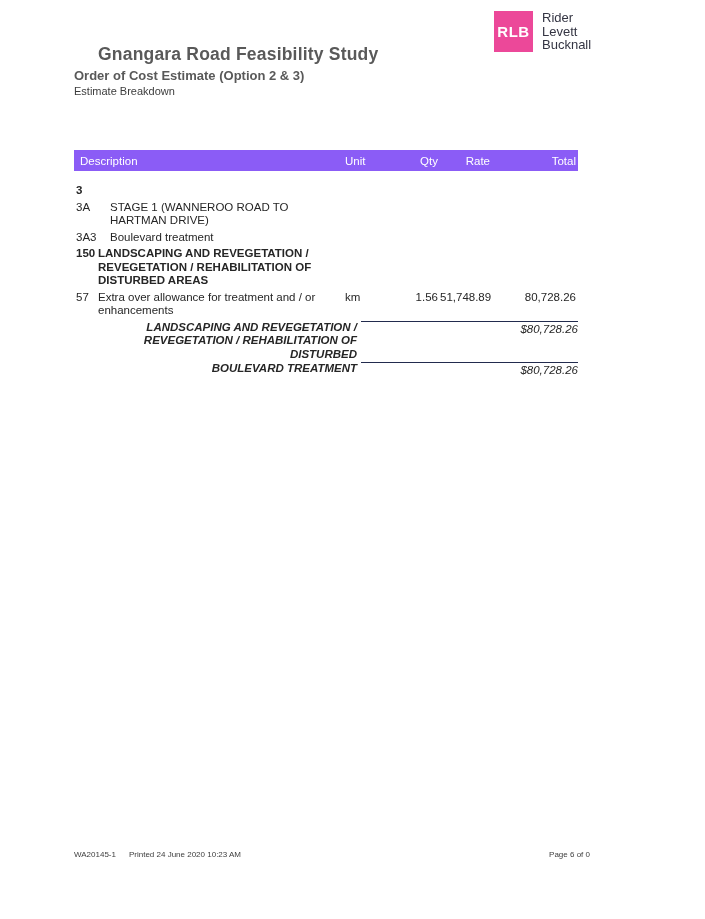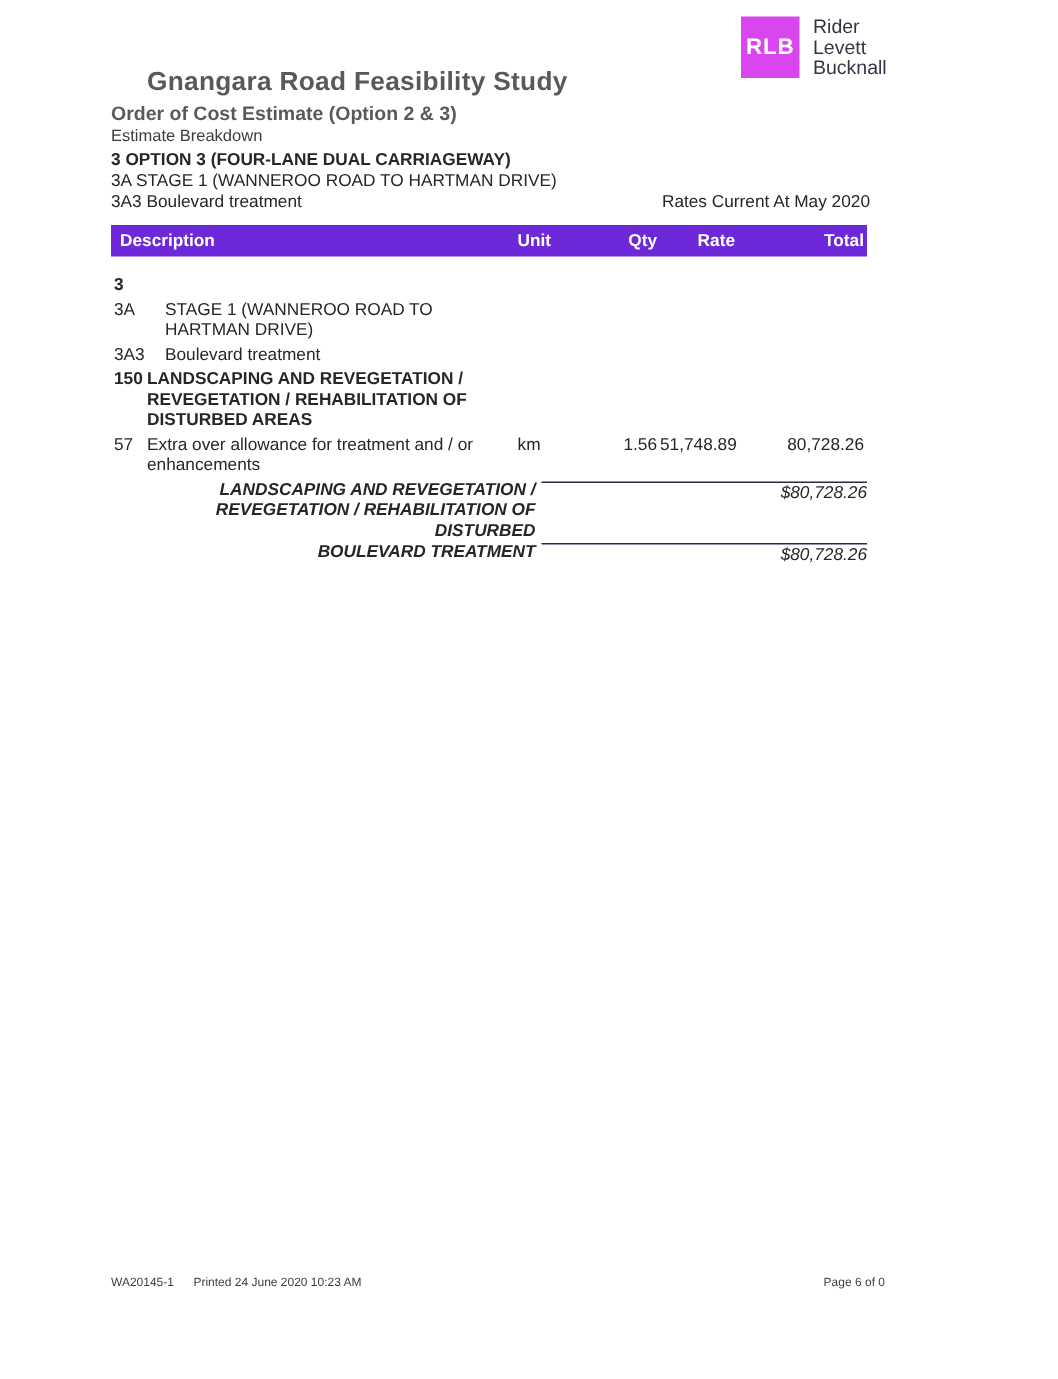--- a/index.html
+++ b/index.html
@@ -6,21 +6,21 @@
   body{
     width:705px;height:919px;background:#ffffff;position:relative;
     font-family:"Liberation Sans","DejaVu Sans",sans-serif;color:#262626;
     -webkit-font-smoothing:antialiased;
   }
   .page{position:absolute;inset:0;overflow:hidden;}
 
   
   .logo{position:absolute;top:11px;left:494px;display:flex;align-items:stretch;}
   .logo-square{
-    width:39px;height:41px;background:#d946ef;color:#ffffff;
+    width:39px;height:41px;background:#ec4899;color:#ffffff;
     display:flex;align-items:center;justify-content:center;
     font-size:15px;font-weight:bold;letter-spacing:.5px;
   }
   .logo-text{display:flex;flex-direction:column;justify-content:center;
     padding-left:9px;color:#343543;font-size:13px;line-height:13.5px;font-weight:500;}
 
   
   .title-block{position:absolute;top:44px;left:74px;width:420px;}
   .doc-title{font-size:17.5px;font-weight:bold;color:#595959;letter-spacing:.2px;margin-left:24px;}
   .doc-subtitle{font-size:13px;font-weight:bold;color:#595959;margin-top:3px;}
@@ -28,21 +28,21 @@
 
   
   .section-block{position:absolute;top:100px;left:74px;width:506px;font-size:11.5px;line-height:14px;}
   .section-line1{font-weight:bold;}
   .section-line3{display:flex;justify-content:space-between;}
 
   
   .table-block{position:absolute;top:150px;left:74px;width:504px;font-size:11.5px;}
   .thead{
     display:grid;grid-template-columns:24px 247px 45px 50px 52px 86px;
-    background:#6d28d9;color:#ffffff;font-weight:bold;height:21px;align-items:center;
+    background:#8b5cf6;color:#ffffff;font-weight:normal;height:21px;align-items:center;
   }
   .thead .c-desc{grid-column:1 / span 2;padding-left:6px;}
   .c-unit{text-align:left;}
   .c-qty,.c-rate,.c-total{text-align:right;padding-right:2px;}
   .trow{
     display:grid;grid-template-columns:24px 247px 45px 50px 52px 86px;
     line-height:13.5px;margin-bottom:3px;align-items:start;
   }
   .trow .code{padding-left:2px;}
   .trow.bold{font-weight:bold;}
@@ -81,28 +81,20 @@
       <span>Bucknall</span>
     </div>
   </div>
 
   <div class="title-block">
     <div class="doc-title">Gnangara Road Feasibility Study</div>
     <div class="doc-subtitle">Order of Cost Estimate (Option 2 &amp; 3)</div>
     <div class="doc-subsub">Estimate Breakdown</div>
   </div>
 
-  <div class="section-block">
-    <div class="section-line1">3 OPTION 3 (FOUR-LANE DUAL CARRIAGEWAY)</div>
-    <div class="section-line2">3A STAGE 1 (WANNEROO ROAD TO HARTMAN DRIVE)</div>
-    <div class="section-line3">
-      <span>3A3 Boulevard treatment</span>
-      <span>Rates Current At May 2020</span>
-    </div>
-  </div>
 
   <div class="table-block">
 
     <div class="thead">
       <div class="c-desc">Description</div>
       <div class="c-unit">Unit</div>
       <div class="c-qty">Qty</div>
       <div class="c-rate">Rate</div>
       <div class="c-total">Total</div>
     </div>

